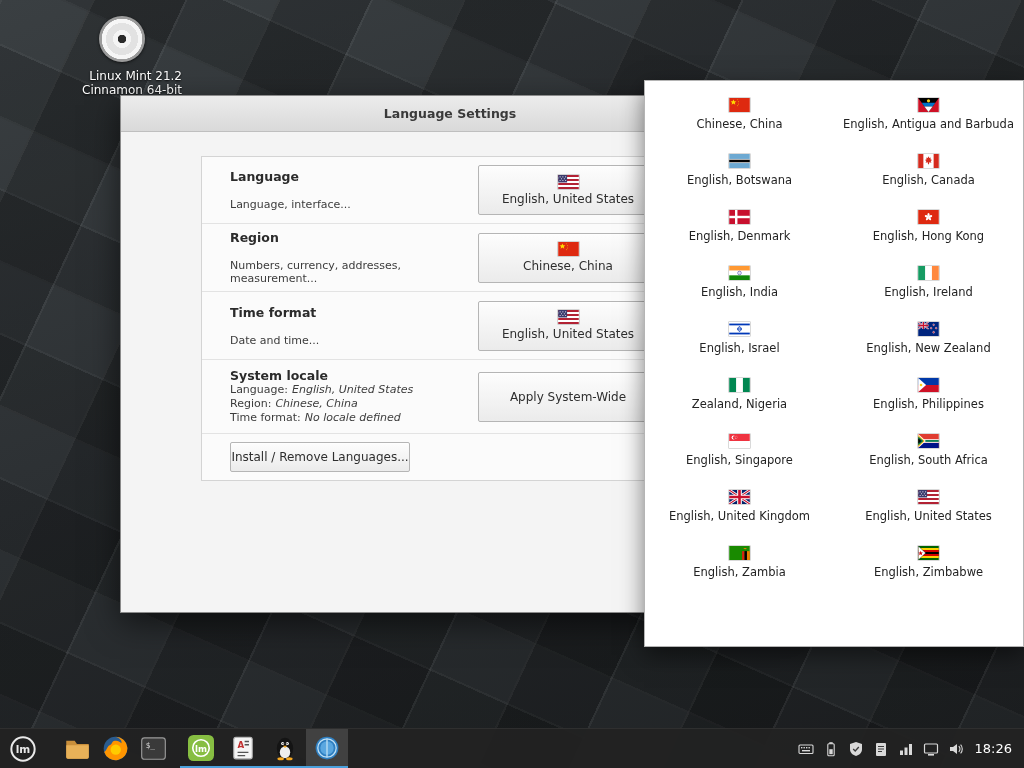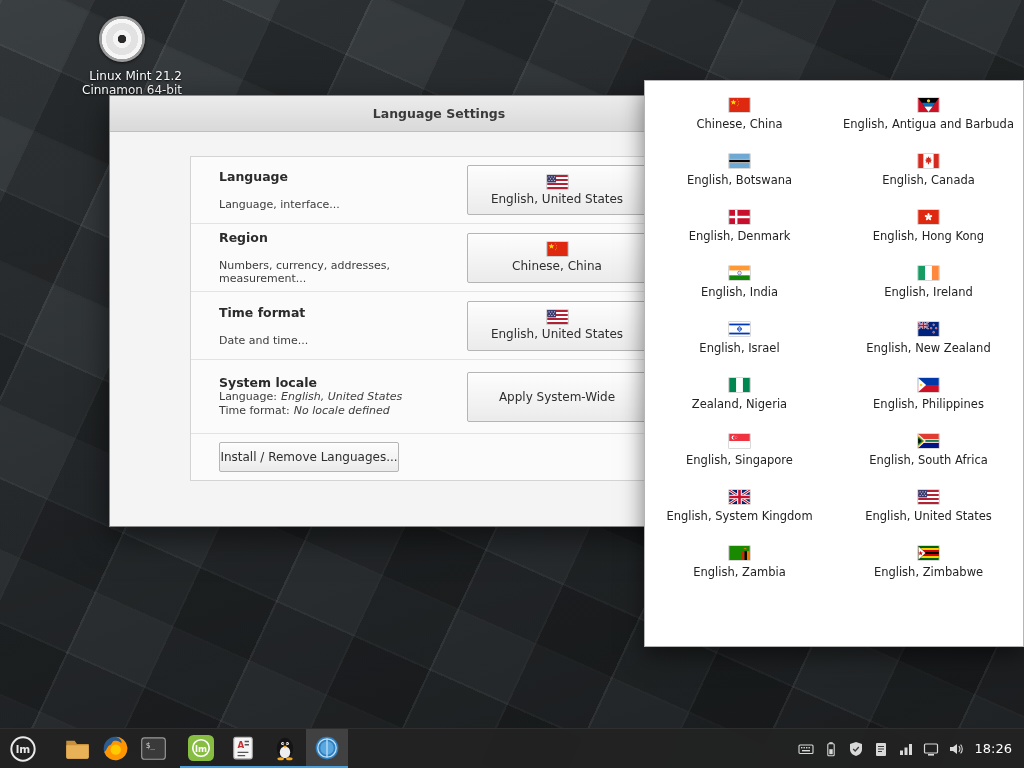--- a/index.html
+++ b/index.html
@@ -17,21 +17,21 @@
       linear-gradient(160deg,#3a3f42 0%,#2c3033 45%,#1f2224 100%);
   }
 
   
   .desktop-icon{position:absolute;left:62px;top:16px;width:120px;text-align:right;z-index:1;color:#fff;text-shadow:0 1px 2px rgba(0,0,0,.9);font-size:12px;line-height:14px;cursor:default}
   .disc{width:46px;height:46px;margin:0 auto 7px;border-radius:50%;
     background:radial-gradient(circle at 50% 50%, #2a2a2a 0 4px, #f4f4f4 4.5px 9px, #e2e2e2 9px 16px, #f6f6f6 16px 20px, #9c9c9c 20.5px 23px);
     box-shadow:0 1px 3px rgba(0,0,0,.6)}
 
   
-  .window{position:absolute;left:109px;top:95px;width:660px;height:432px;background:#f4f4f4;border:1px solid #8b8b8b;box-shadow:0 10px 30px rgba(0,0,0,.55);z-index:2}
+  .window{position:absolute;left:120px;top:95px;width:660px;height:518px;background:#f4f4f4;border:1px solid #8b8b8b;box-shadow:0 10px 30px rgba(0,0,0,.55);z-index:2}
   .titlebar{height:36px;background:linear-gradient(#ececec,#d9d9d9);border-bottom:1px solid #bfbfbf;display:flex;align-items:center;justify-content:center;font-weight:bold;font-size:12.5px;color:#3a3a3a}
   .frame{position:absolute;left:80px;top:60px;width:472px;height:325px;background:#fbfbfb;border:1px solid #d4d4d4}
   .srow{display:flex;align-items:center;padding:0 14px 0 28px;border-bottom:1px solid #e3e3e3}
   .srow:nth-child(1){height:67px}
   .srow:nth-child(2){height:68px}
   .srow:nth-child(3){height:68px}
   .srow:nth-child(4){height:74px}
   .srow:nth-child(5){height:46px;border-bottom:none}
   .srow-left{flex:1;min-width:0}
   .srow-title{font-size:12.5px;font-weight:bold;color:#2b2b2b}
@@ -165,20 +165,21 @@
                 </g>
               </svg>
             </span>
             <span class="btn-label">English, United States</span>
           </button>
         </div>
         <div class="srow">
           <div class="srow-left">
             <div class="srow-title">System locale</div>
             <div class="srow-detail"><span>Language:</span><span class="ital">English, United States</span></div>
+            <div class="srow-detail"><span>Region:</span><span class="ital">Chinese, China</span></div>
             <div class="srow-detail"><span>Time format:</span><span class="ital">No locale defined</span></div>
           </div>
           <button class="btn btn-tall">
             <span class="btn-label">Apply System-Wide</span>
           </button>
         </div>
         <div class="srow">
           <button class="btn btn-small">
             <span class="btn-label">Install / Remove Languages...</span>
           </button>
@@ -370,21 +371,21 @@
         <div class="popup-item">
           <span class="flagwrap">
             <svg viewBox="0 0 22 15" xmlns="http://www.w3.org/2000/svg">
               <rect width="22" height="15" fill="#012169"></rect>
               <path d="M0,0 22,15 M22,0 0,15" stroke="#fff" stroke-width="3"></path>
               <path d="M0,0 22,15 M22,0 0,15" stroke="#c8102e" stroke-width="1.2"></path>
               <path d="M11,0 V15 M0,7.5 H22" stroke="#fff" stroke-width="5"></path>
               <path d="M11,0 V15 M0,7.5 H22" stroke="#c8102e" stroke-width="2.8"></path>
             </svg>
           </span>
-          <div class="popup-label">English, System Kingdom</div>
+          <div class="popup-label">English, United Kingdom</div>
         </div>
         <div class="popup-item">
           <span class="flagwrap">
             <svg viewBox="0 0 22 15" xmlns="http://www.w3.org/2000/svg">
               <rect width="22" height="15" fill="#fff"></rect>
               <g fill="#b22234">
                 <rect width="22" height="2.14"></rect>
                 <rect y="4.28" width="22" height="2.14"></rect>
                 <rect y="8.57" width="22" height="2.14"></rect>
                 <rect y="12.86" width="22" height="2.14"></rect>

